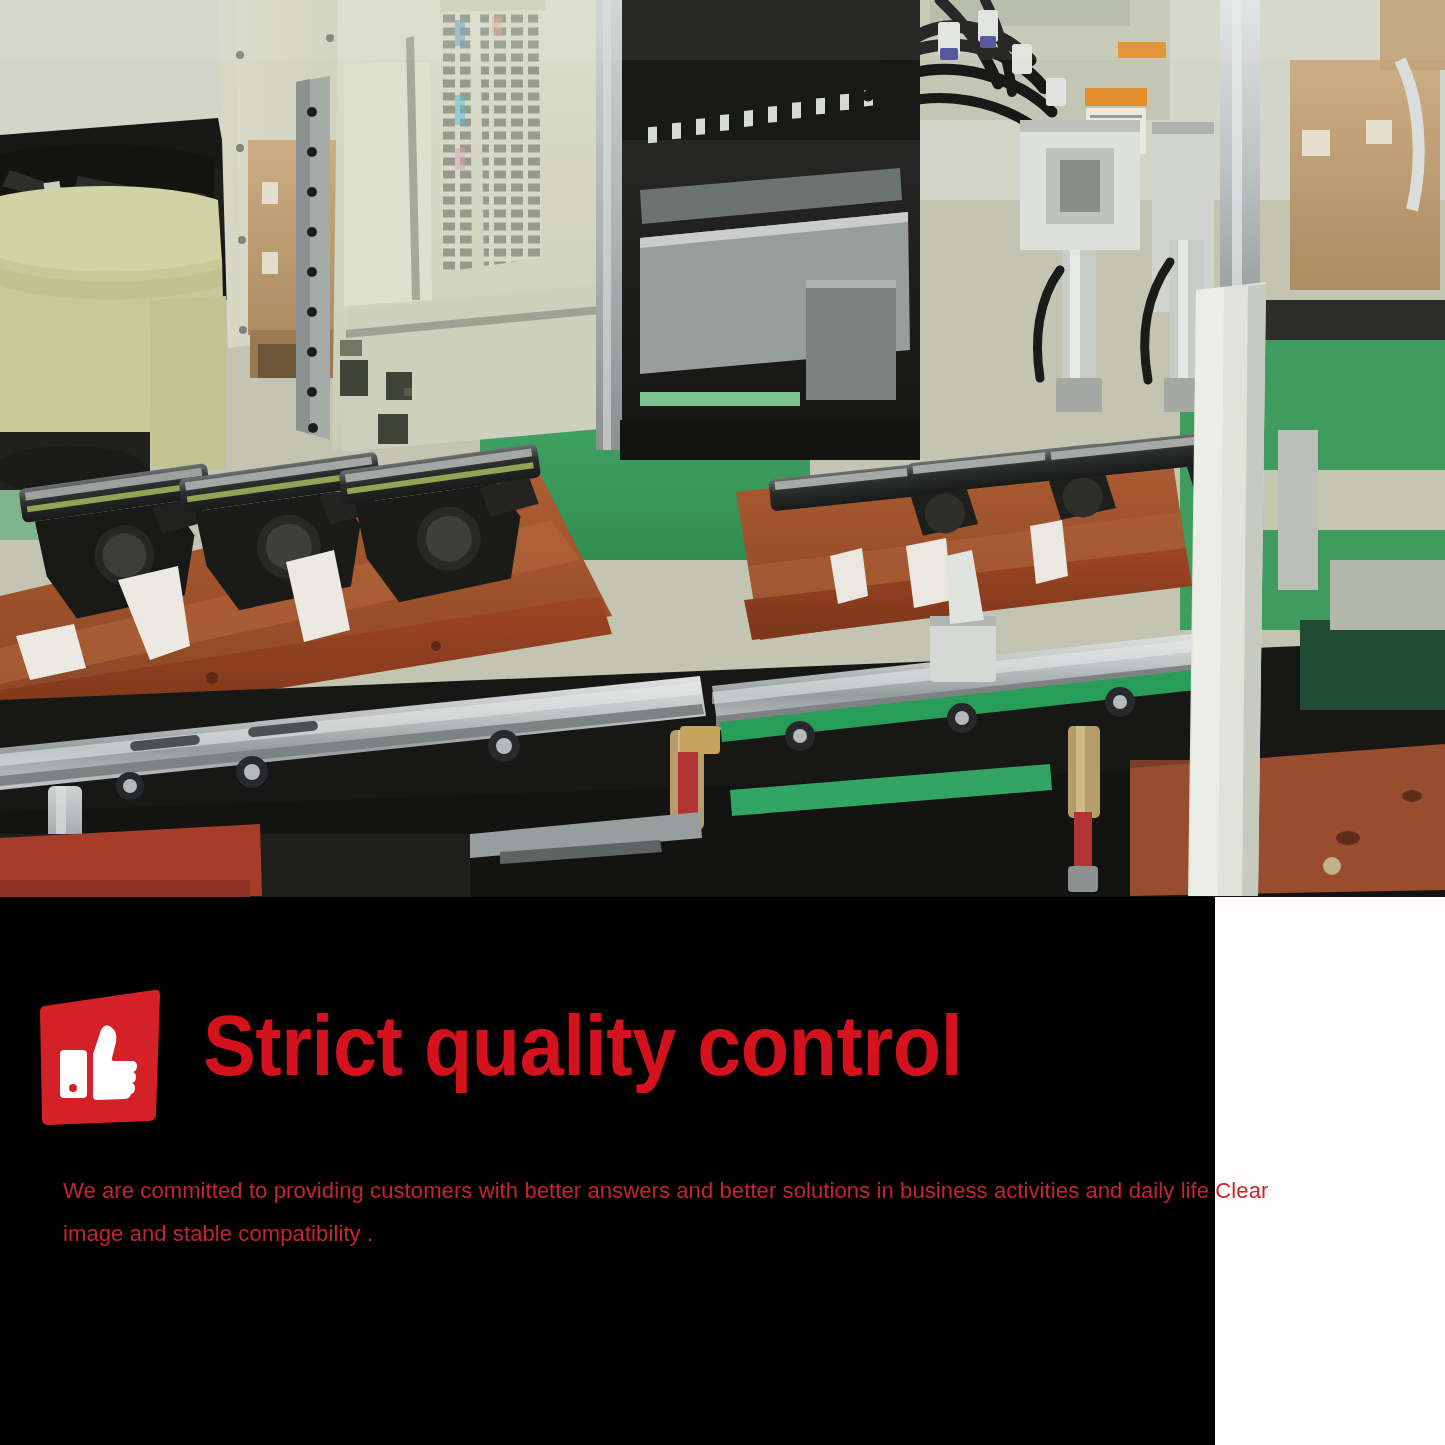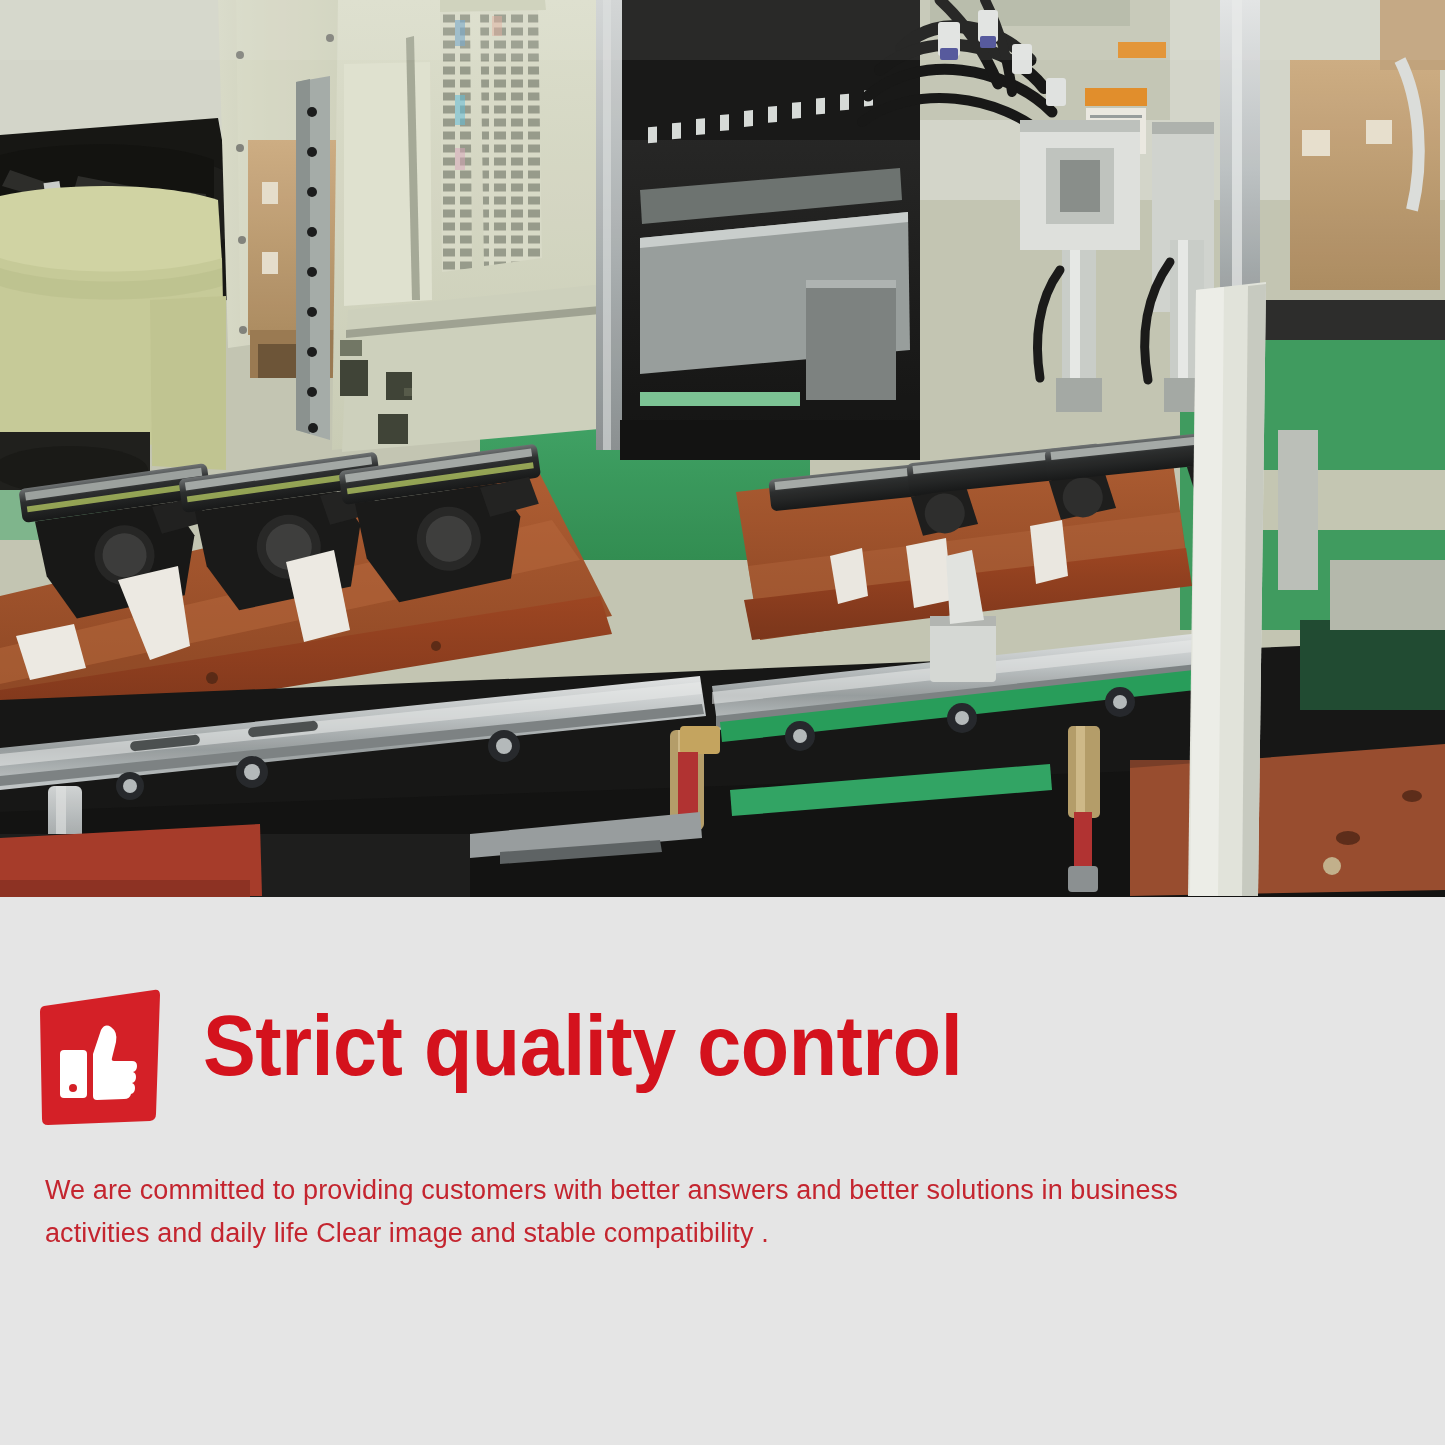--- a/index.html
+++ b/index.html
@@ -12,21 +12,21 @@
   .page { position:relative; width:1445px; height:1445px; background:#fdfbfc; }
 
   
   .photo {
     position:absolute; left:0; top:0; width:1445px; height:897px;
     overflow:hidden; background:#3a3a38;
   }
   .photo svg { display:block; width:1445px; height:897px; }
 
   
-  .content { position:absolute; left:0; top:897px; width:1445px; height:548px; background:#e5e5e5; }
+  .content { position:absolute; left:0; top:897px; width:1215px; height:548px; background:#000000; }
 
   .headline-row {
     position:absolute; left:0; top:91px; width:1445px; height:140px;
   }
 
   
   .badge-wrap {
     position:absolute; left:38px; top:0px; width:126px; height:138px;
   }
   .badge-wrap svg { display:block; width:126px; height:138px; }
@@ -38,24 +38,24 @@
     font-weight:700;
     letter-spacing:-0.5px;
     line-height:1.0;
     color:#d4121d;
     white-space:nowrap;
     transform:scaleX(0.92);
     transform-origin:left top;
   }
 
   .body-copy {
-    position:absolute; left:45px; top:272px;
+    position:absolute; left:63px; top:272px;
     width:1240px;
     font-family:"Liberation Sans", sans-serif;
-    font-size:27px;
+    font-size:22px;
     font-weight:400;
     line-height:43px;
     color:#c4252f;
     letter-spacing:0.1px;
   }
 </style>
 </head>
 <body>
 
 <div class="page">

